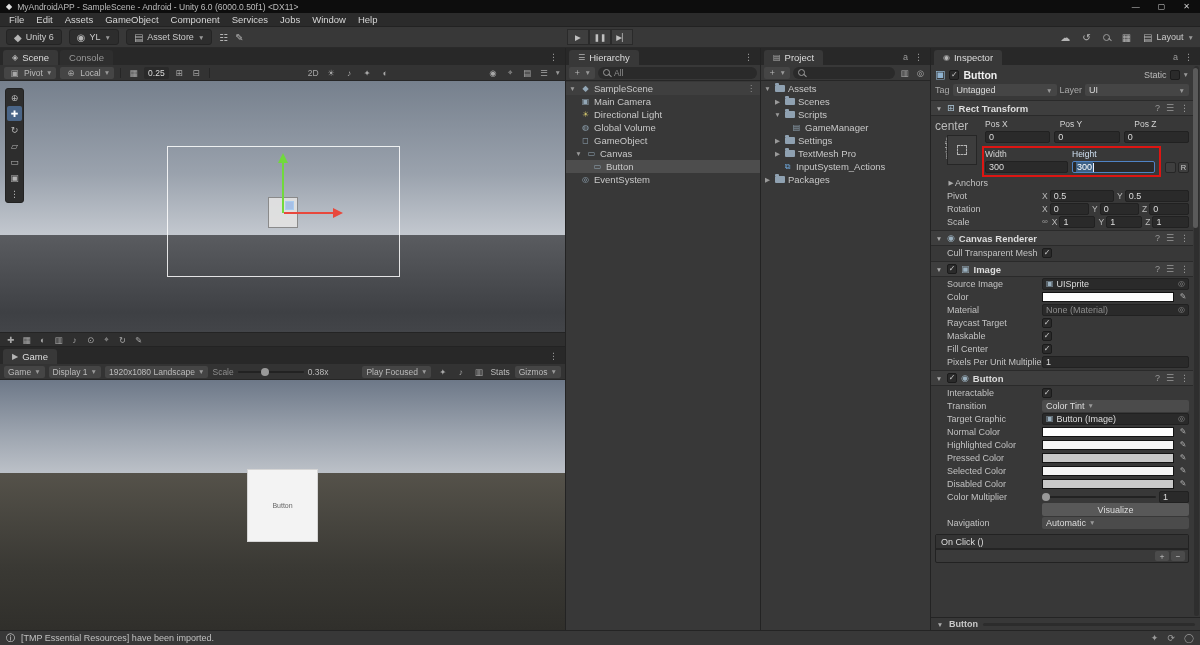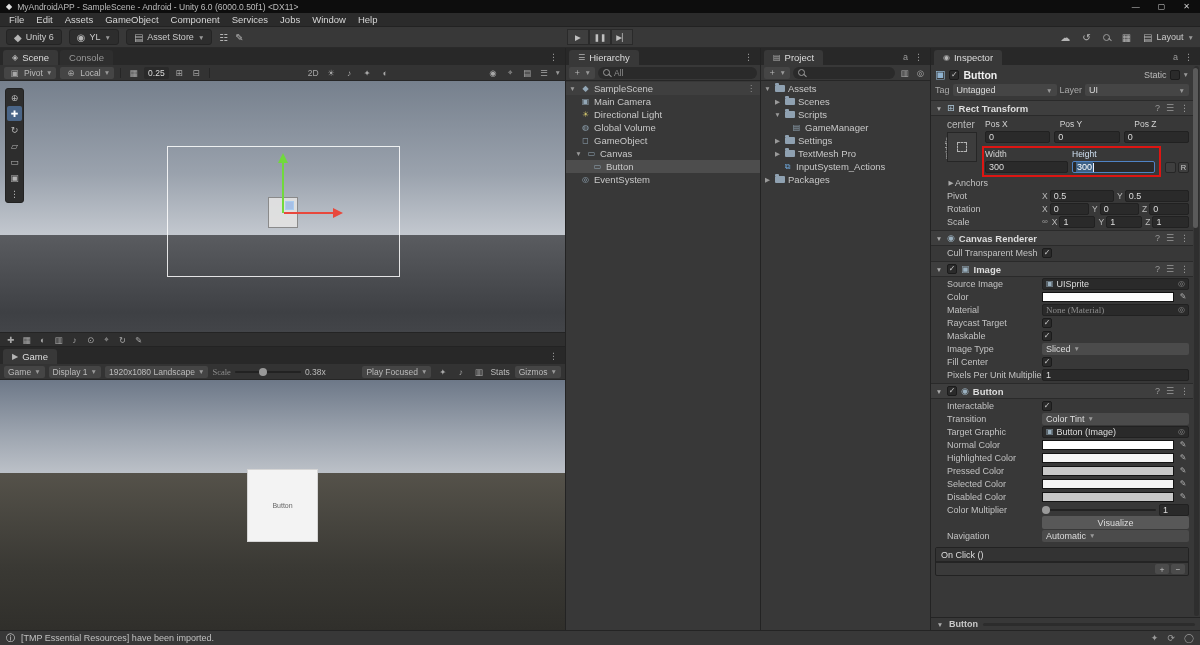--- a/index.html
+++ b/index.html
@@ -136,21 +136,21 @@
   .ddfull{flex:1;background:#4b4b4b;border-radius:2px;height:12px;display:flex;align-items:center;
           padding:0 4px;gap:3px;color:#ddd;min-width:0;}
   .objfield{flex:1;background:#2a2a2a;border:1px solid #212121;border-radius:2px;height:12px;
             display:flex;align-items:center;gap:3px;padding:0 3px;color:#ddd;min-width:0;}
   .objfield .picker{margin-left:auto;color:#8a8a8a;font-size:8px;}
   .swatch{flex:1;height:10px;border:1px solid #141414;}
   .eyedrop{width:12px;text-align:center;color:#aaa;font-size:8px;}
   
   .rt-wrap{display:flex;padding:3px 4px 2px 4px;gap:6px;}
   .anchor-widget{width:44px;position:relative;flex-shrink:0;}
-  .anchor-top{font-size:10px;color:#bbb;margin-left:12px;}
+  .anchor-top{font-size:12px;color:#bbb;}
   .anchor-side{position:absolute;left:8px;top:40px;transform:rotate(-90deg);transform-origin:left top;
                font-size:7.5px;color:#bbb;}
   .anchor-box{margin:2px 0 0 12px;width:30px;height:30px;background:#3d3d3d;border:1px solid #262626;position:relative;}
   .anchor-inner{position:absolute;left:9px;top:9px;width:10px;height:10px;border:1px dashed #b5b5b5;}
   .rt-cols{flex:1;display:flex;flex-direction:column;gap:2px;min-width:0;}
   .rt-lblrow{display:flex;gap:20px;font-size:8.5px;color:#d3d3d3;}
   .rt-lblrow .c{flex:1;}
   .rt-lblrow .spacer3{width:30px;flex-shrink:0;}
   .rt-fldrow{display:flex;gap:4px;align-items:center;}
   .rt-fldrow .tf{flex:1;width:auto;}
@@ -179,21 +179,21 @@
   .insp-footer{height:13px;border-top:1px solid #242424;background:#383838;display:flex;
                align-items:center;gap:5px;padding:0 5px;font-size:9px;flex-shrink:0;}
   .footer-bar{flex:1;height:3px;background:#2c2c2c;border-radius:2px;}
   .gap2{height:2px;}
 
   
   .statusbar{height:15px;background:#383838;border-top:1px solid #242424;display:flex;
              align-items:center;gap:6px;padding:0 6px;font-size:9px;color:#c0c0c0;}
   .statusbar .right{margin-left:auto;display:flex;gap:9px;color:#9a9a9a;font-size:9px;}
   .bold{font-weight:bold;}
-  .dim{color:#8d8d8d;font-family:Liberation Serif, serif;}
+  .dim{color:#8d8d8d;}
 </style>
 </head>
 <body>
 
 <div class="window">
 
   <div class="titlebar">
     <span class="app-icon">◆</span>
     <span>MyAndroidAPP - SampleScene - Android - Unity 6.0 (6000.0.50f1) &lt;DX11&gt;</span>
     <div class="win-btns">
@@ -707,29 +707,20 @@
               <span class="chk">✓</span>
             </div>
         </div>
         <div class="irow">
           <span class="lbl">Maskable</span>
           <div class="ctrl">
               <span class="chk">✓</span>
             </div>
         </div>
         <div class="irow">
-          <span class="lbl">Image Type</span>
-          <div class="ctrl">
-            <div class="ddfull">
-              <span class="cv">Sliced</span>
-              <span class="caret">▼</span>
-            </div>
-          </div>
-        </div>
-        <div class="irow">
           <span class="lbl">Fill Center</span>
           <div class="ctrl">
               <span class="chk">✓</span>
             </div>
         </div>
         <div class="irow">
           <span class="lbl">Pixels Per Unit Multiplier</span>
           <div class="ctrl">
               <input class="tf" value="1" style="">
             </div>

